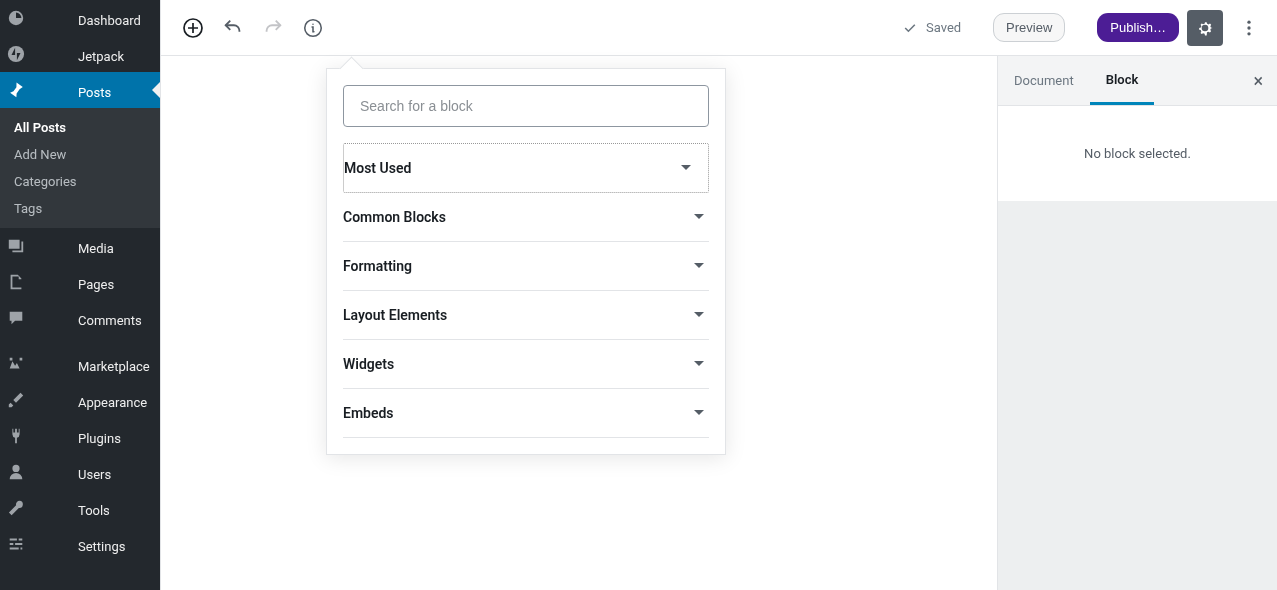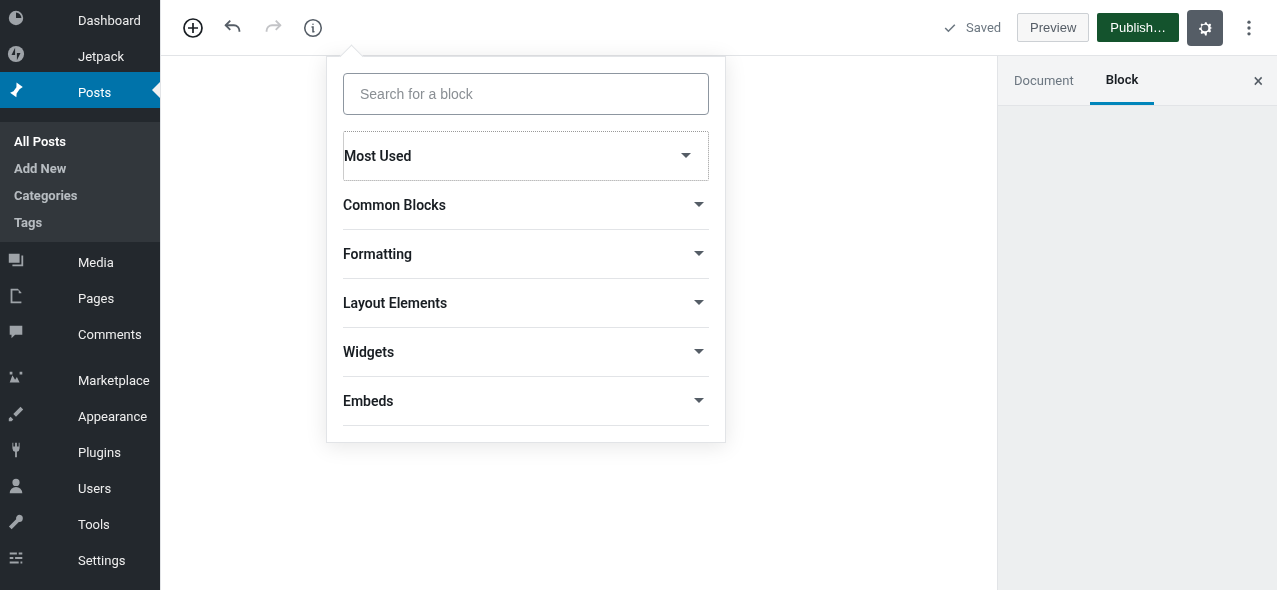--- a/index.html
+++ b/index.html
@@ -49,28 +49,26 @@
   position: absolute;
   right: 0;
   top: 50%;
   transform: translateY(-50%);
   border: 8px solid transparent;
   border-right-color: #f1f1f1;
 }
 .sidebar-sub {
   background: #32373c;
   padding: 6px 0;
-  margin-top: 14px;
 }
 .sidebar-sub-item {
   color: rgba(240,245,250,0.7);
   padding: 6px 14px;
   cursor: pointer;
   font-size: 13px;
-  font-weight: bold;
 }
 .sidebar-sub-item.current { color: #fff; font-weight: 600; }
 .sidebar-gap { height: 10px; }
 
 
 .main {
   flex: 1;
   display: flex;
   flex-direction: column;
   border-left: 1px solid #e2e4e7;
@@ -91,30 +89,31 @@
 .tb-btn {
   width: 36px; height: 36px;
   display: flex; align-items: center; justify-content: center;
   color: #555d66;
   cursor: pointer;
   border-radius: 4px;
 }
 .tb-btn.add { color: #191e23; }
 .tb-btn.disabled { color: #c3c4c7; cursor: default; }
 .topbar-right { display: flex; align-items: center; gap: 8px; }
-.saved-status { display: flex; gap: 8px; color: #6c7781; margin-right:8px;}
+.saved-status { display: flex; gap: 8px; color: #6c7781; }
 .btn {
   padding: 6px 12px;
-  border-radius: 2px;
+  border-radius: 11px;
   border: 1px solid transparent;
   cursor: pointer;
   font-size: 13px;
+  margin-left: 24px;
 }
 .btn-outline { border-color: #ccd0d4; color: #555d66; background:#f7f7f7;}
-.btn-primary { background: #14532d; color: #fff; }
+.btn-primary { background: #4c1d95; color: #fff; }
 .icon-square {
   width: 36px; height: 36px;
   display:flex; align-items:center; justify-content:center;
   border-radius:4px;
   cursor: pointer;
 }
 .icon-square.settings { background: #555d66; color: #fff; }
 .icon-square.more { color: #555d66; }
 
 
@@ -135,21 +134,21 @@
   font-size: 42px;
   font-weight: 700;
   color: #23282d;
   margin-left: 380px;
 }
 
 
 .inserter {
   position: absolute;
   left: 165px;
-  top: 56px;
+  top: 68px;
   width: 400px;
   background: #fff;
   border: 1px solid #e2e4e7;
   box-shadow: 0 3px 20px rgba(0,0,0,0.1);
   padding: 16px;
   z-index: 10;
 }
 .inserter::before {
   content: '';
   position: absolute;
@@ -398,20 +397,21 @@
     <aside class="right-panel">
       <div class="panel-tabs">
         <div class="panel-tab">
             <span>Document</span>
           </div>
         <div class="panel-tab active">
             <span>Block</span>
           </div>
         <div class="panel-close"><span>×</span></div>
       </div>
+      <div class="panel-body">No block selected.</div>
       <div class="panel-rest"></div>
     </aside>
   </div>
 
   <div class="inserter">
     <input class="inserter-search" placeholder="Search for a block" style="">
     <div class="inserter-list">
       <div class="inserter-cat">
         <span>Most Used</span>
         <span class="chevron">

